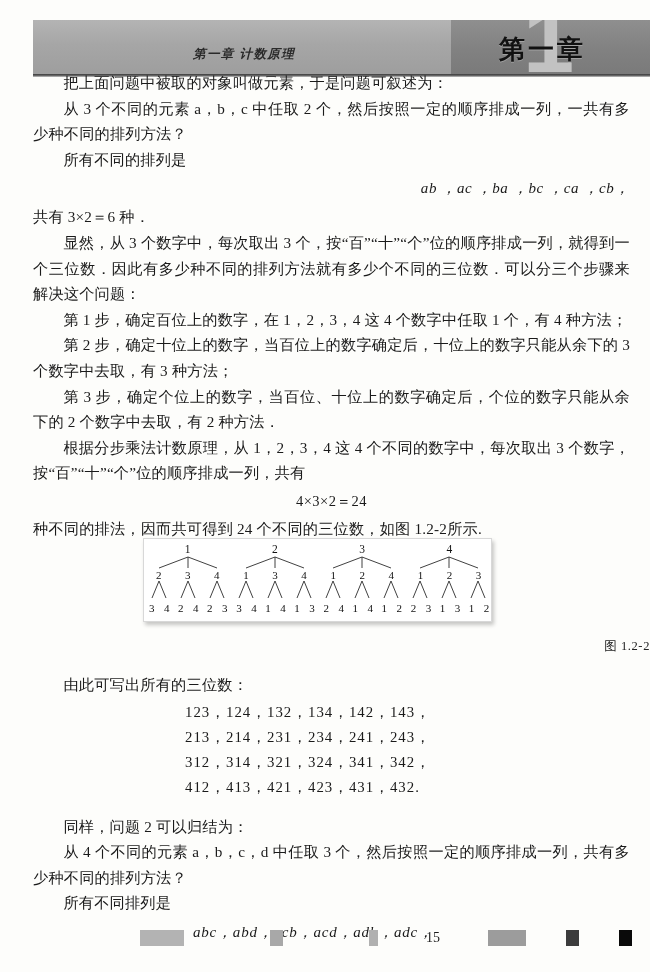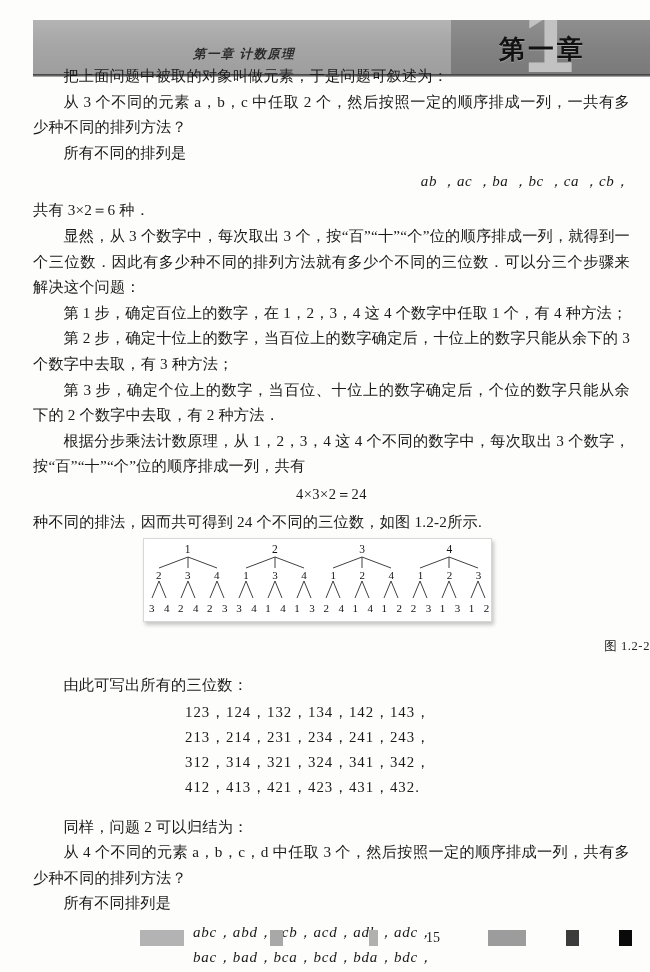--- a/index.html
+++ b/index.html
@@ -79,21 +79,21 @@
     font-weight: bold;
     letter-spacing: 3px;
     color: #111111;
     text-shadow: 0 1px 0 rgba(255,255,255,0.25);
   }
 
   
   .content {
     position: absolute;
     left: 33px;
-    top: 63px;
+    top: 70px;
     width: 597px;
   }
   p.para {
     margin: 0 0 0 0;
     font-size: 15.2px;
     line-height: 25.6px;
     text-align: justify;
     text-indent: 2em;
     letter-spacing: 0.2px;
   }
@@ -390,21 +390,20 @@
       <div class="row">213，214，231，234，241，243，</div>
       <div class="row">312，314，321，324，341，342，</div>
       <div class="row">412，413，421，423，431，432.</div>
     </div>
 
   <p class="para" style="margin-top:14px;">同样，问题 2 可以归结为：</p>
   <p class="para">从 4 个不同的元素 a，b，c，d 中任取 3 个，然后按照一定的顺序排成一列，共有多少种不同的排列方法？</p>
   <p class="para">所有不同排列是</p>
   <div class="permlist" id="permlist">
       <div class="row">abc，abd，acb，acd，adb，adc，</div>
-      <div class="row">bac，bad，bca，bcd，bda，bdc，</div>
     </div>
 </div>
 
 <div class="page-footer">
   <div class="footer-blocks">
     <div class="fblock b-wide"></div>
     <div class="fblock b-gap"></div>
     <div class="fblock b-sq"></div>
     <div class="fblock b-gap"></div>
     <div class="fblock b-sq2"></div>

